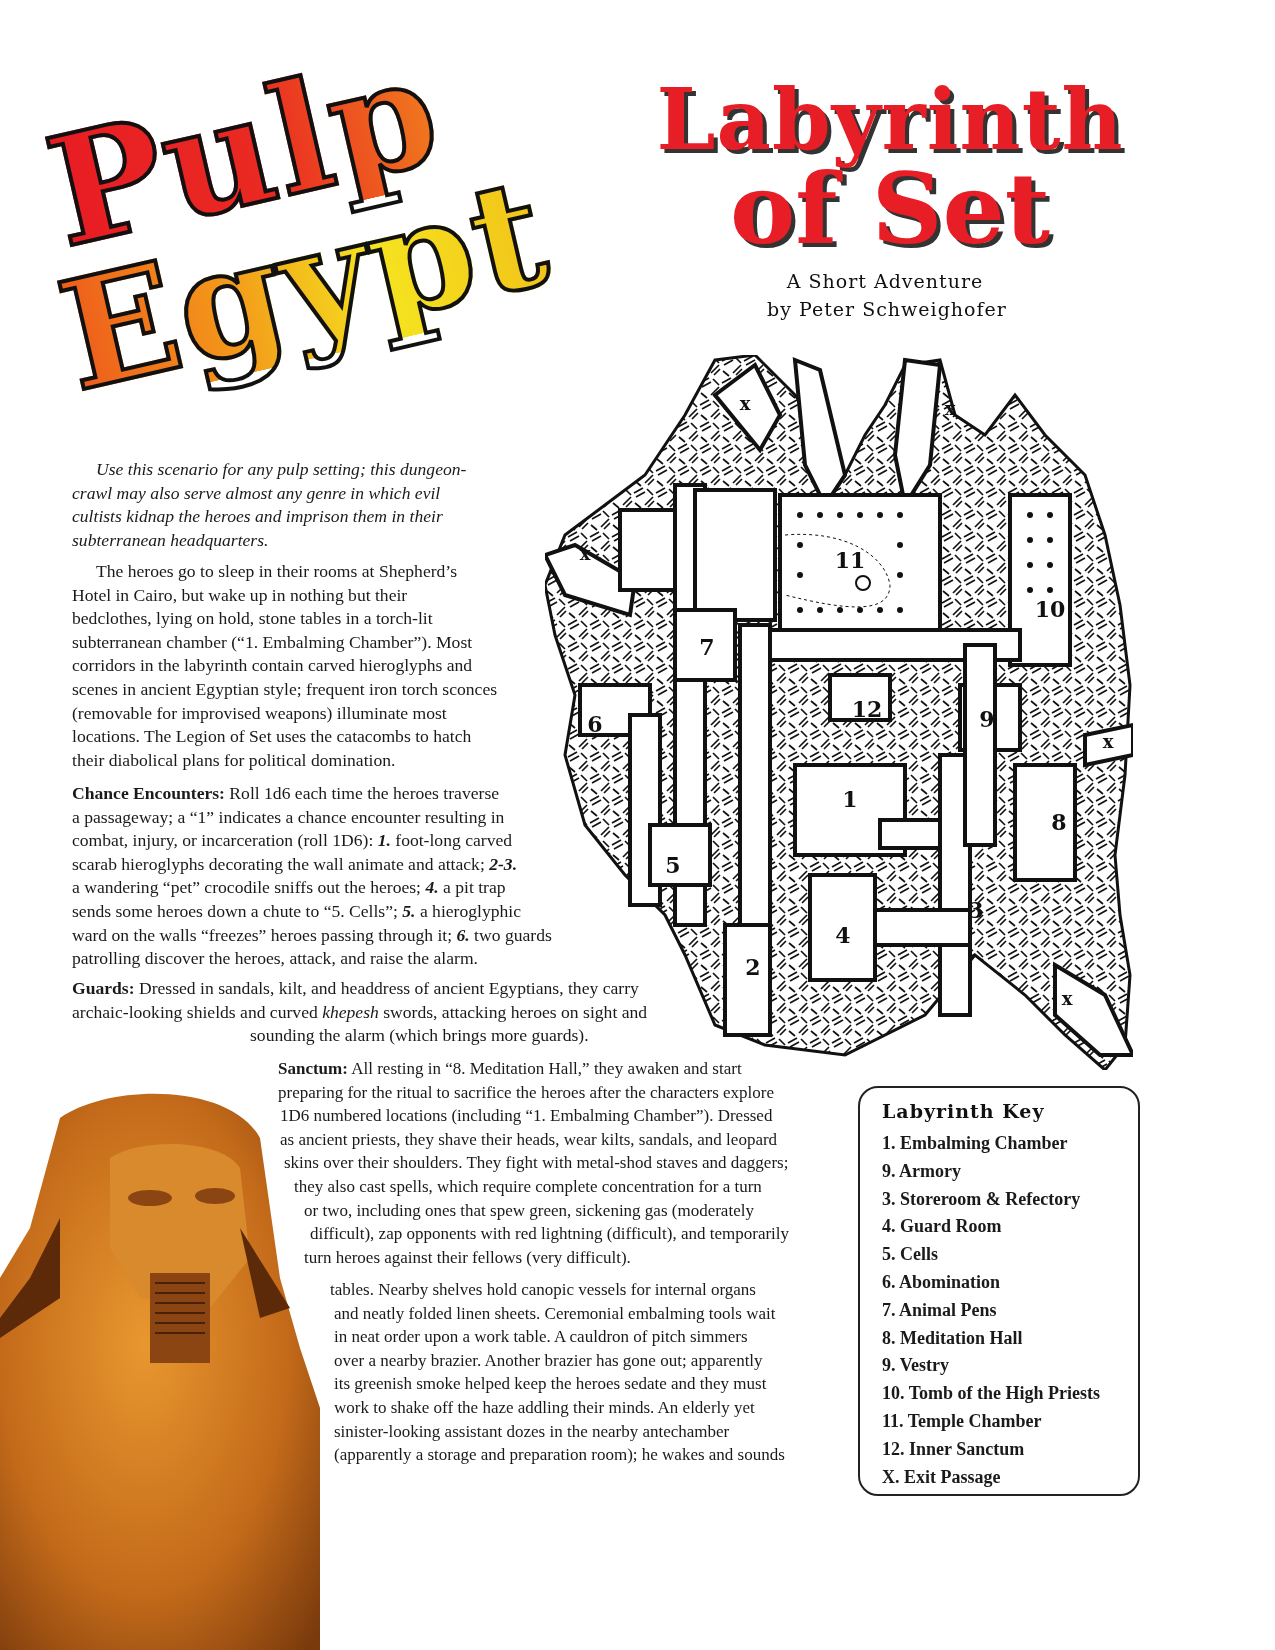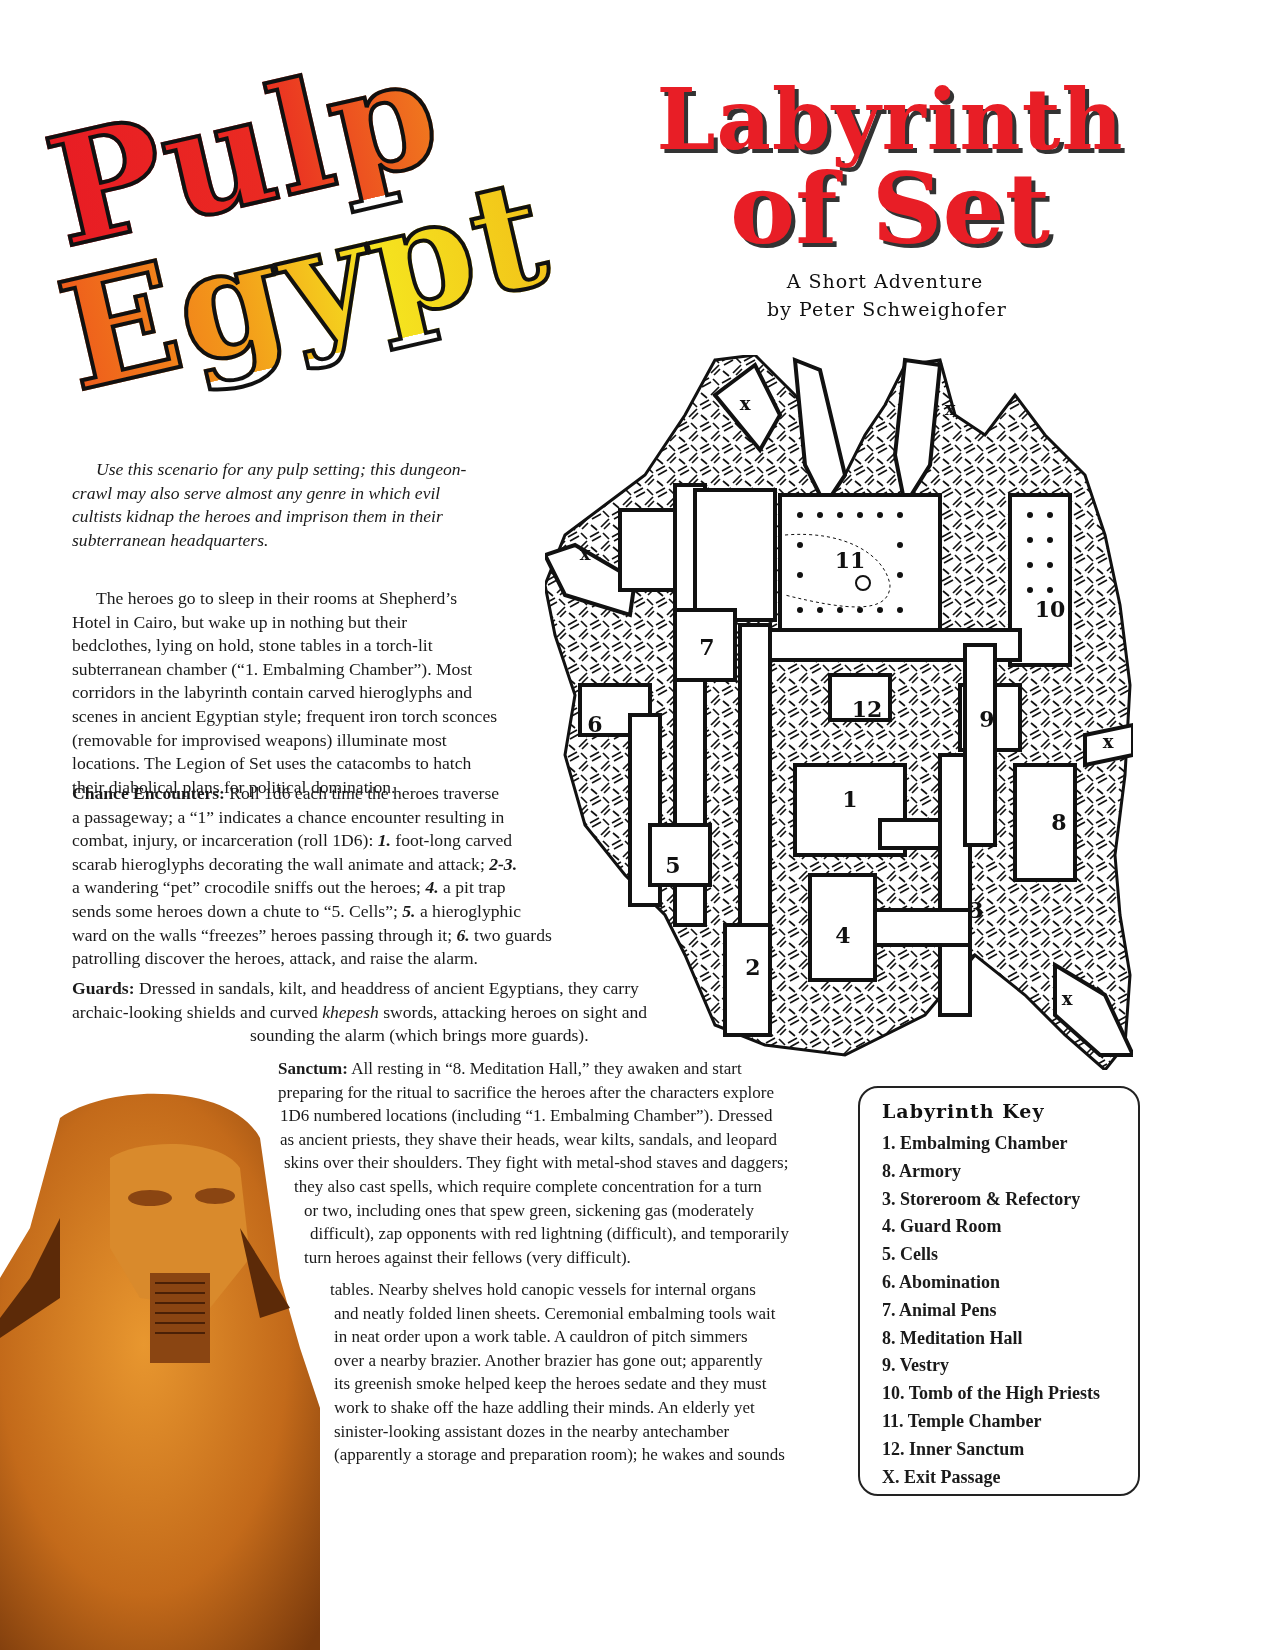--- a/index.html
+++ b/index.html
@@ -59,21 +59,21 @@
 <div class="subtitle sub-1">A Short Adventure</div>
 <div class="subtitle sub-2">by Peter Schweighofer</div>
 
 <div class="para intro">
   <span class="ln" style="padding-left:24px">Use this scenario for any pulp setting; this dungeon-</span>
   <span class="ln">crawl may also serve almost any genre in which evil</span>
   <span class="ln">cultists kidnap the heroes and imprison them in their</span>
   <span class="ln">subterranean headquarters.</span>
 </div>
 
-<div class="para" style="left:72px; top:560px; width:466px;margin-top:27px;">
+<div class="para" style="left:72px; top:560px; width:466px;">
   <span class="ln" style="padding-left:24px">The heroes go to sleep in their rooms at Shepherd’s</span>
   <span class="ln">Hotel in Cairo, but wake up in nothing but their</span>
   <span class="ln">bedclothes, lying on hold, stone tables in a torch-lit</span>
   <span class="ln">subterranean chamber (“1. Embalming Chamber”). Most</span>
   <span class="ln">corridors in the labyrinth contain carved hieroglyphs and</span>
   <span class="ln">scenes in ancient Egyptian style; frequent iron torch sconces</span>
   <span class="ln">(removable for improvised weapons) illuminate most</span>
   <span class="ln">locations. The Legion of Set uses the catacombs to hatch</span>
   <span class="ln">their diabolical plans for political domination.</span>
 </div>
@@ -248,21 +248,21 @@
   </g>
   <ellipse cx="150" cy="120" rx="22" ry="8" fill="#8a4512"></ellipse>
   <ellipse cx="215" cy="118" rx="20" ry="8" fill="#8a4512"></ellipse>
   <path d="M240 150 L290 230 L260 240 Z" fill="#5c2a08"></path>
 </svg>
 
 <div class="keybox">
   <div class="key-title">Labyrinth Key</div>
   <ul class="key-list">
     <li>1. Embalming Chamber</li>
-    <li>8. Armory</li>
+    <li>9. Armory</li>
     <li>3. Storeroom &amp; Refectory</li>
     <li>4. Guard Room</li>
     <li>5. Cells</li>
     <li>6. Abomination</li>
     <li>7. Animal Pens</li>
     <li>8. Meditation Hall</li>
     <li>9. Vestry</li>
     <li>10. Tomb of the High Priests</li>
     <li>11. Temple Chamber</li>
     <li>12. Inner Sanctum</li>

